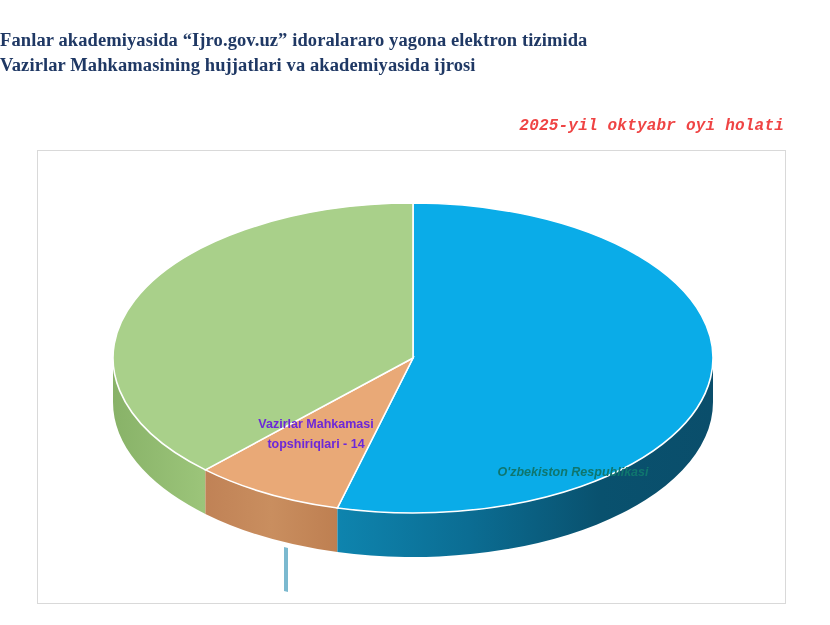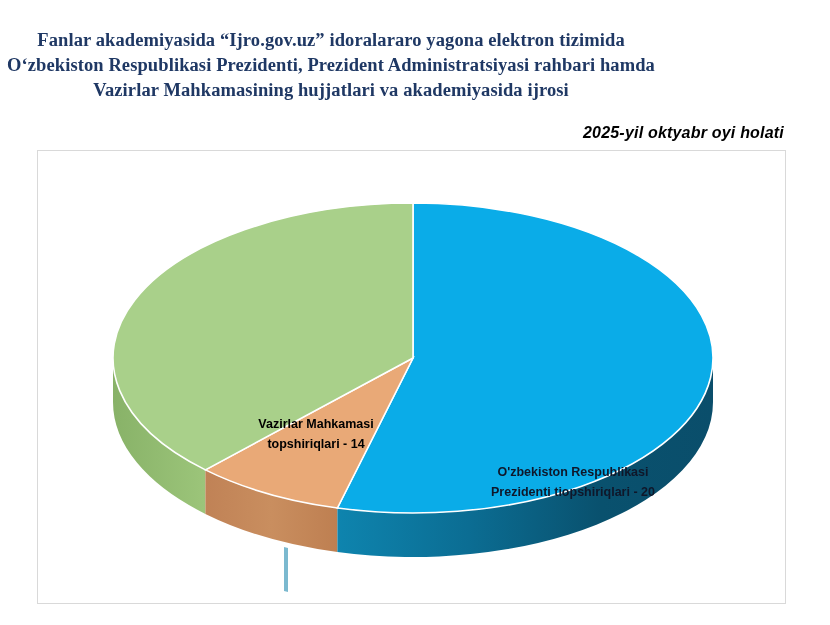--- a/index.html
+++ b/index.html
@@ -20,41 +20,40 @@
     inset: 0;
     background: #ffffff;
   }
 
   
   .title-block {
     position: absolute;
     left: 0;
     top: 28px;
     width: 662px;
-    text-align: center;
   }
   .title-line {
     font-family: "Liberation Serif", serif;
     font-weight: bold;
     font-size: 18.5px;
     line-height: 25px;
     color: #1F3864;
     letter-spacing: 0.1px;
     white-space: nowrap;
   }
 
   .subtitle {
     position: absolute;
     right: 46px;
-    top: 124px;
-    font-family: Liberation Sans, sans-serif;
+    top: 117px;
+    font-family: Liberation Mono, monospace;
     font-weight: bold;
     font-style: italic;
     font-size: 16px;
-    color: #000000;
+    color: #ef4444;
     letter-spacing: 0.2px;
   }
 
   
   .chart-frame {
     position: absolute;
     left: 37px;
     top: 150px;
     width: 749px;
     height: 454px;
@@ -82,43 +81,43 @@
     line-height: 20px;
     white-space: nowrap;
     pointer-events: none;
   }
   .pie-label .lbl-line { display: block; }
 
   #label-blue {
     left: 405px;
     top: 311px;
     width: 260px;
-    color: #0f172a;
+    color: #0f766e;
+    font-style: italic;
   }
   #label-green {
     left: 163px;
     top: 263px;
     width: 230px;
-    color: #000000;
+    color: #6d28d9;
   }
   #label-orange {
     left: 98px;
     top: 355px;
     width: 260px;
     color: #1F3864;
   }
 </style>
 </head>
 <body>
 
 <div class="slide">
 
   <div class="title-block">
     <div class="title-line">Fanlar akademiyasida “Ijro.gov.uz” idoralararo yagona elektron tizimida</div>
-    <div class="title-line">O‘zbekiston Respublikasi Prezidenti, Prezident Administratsiyasi rahbari hamda</div>
     <div class="title-line">Vazirlar Mahkamasining hujjatlari va akademiyasida ijrosi</div>
   </div>
 
   <div class="subtitle">2025-yil oktyabr oyi holati</div>
 
   <div class="chart-frame">
 
     <svg class="chart-svg" viewBox="0 0 749 454">
       <defs>
 
@@ -163,21 +162,20 @@
       </g>
 
       <g>
         <path d="M 167.4,318.9 A 300,155 0 0 1 375.0,52.0 L 375,207 Z" fill="#A9D08A" stroke="#FFFFFF" stroke-width="1.6"></path>
       </g>
 
     </svg>
 
     <div class="pie-label" id="label-blue">
       <span class="lbl-line">O'zbekiston Respublikasi</span>
-      <span class="lbl-line">Prezidenti tiopshiriqlari - 20</span>
     </div>
 
     <div class="pie-label" id="label-green">
       <span class="lbl-line">Vazirlar Mahkamasi</span>
       <span class="lbl-line">topshiriqlari - 14</span>
     </div>
 
     <div class="pie-label" id="label-orange">
     </div>
 

